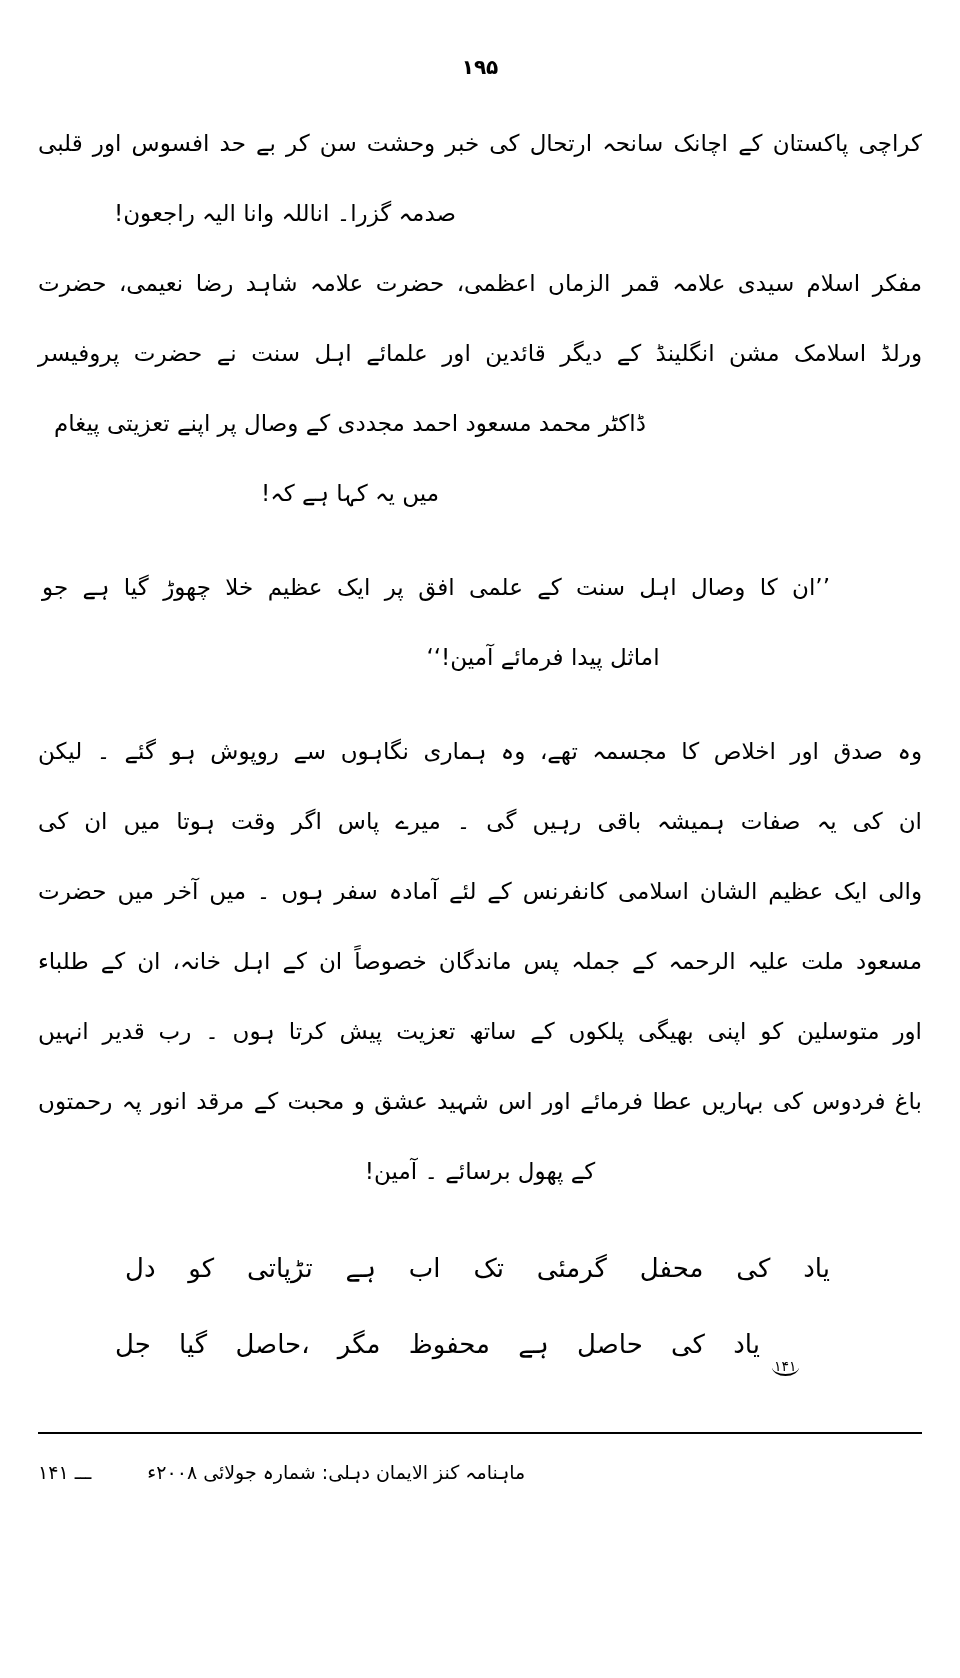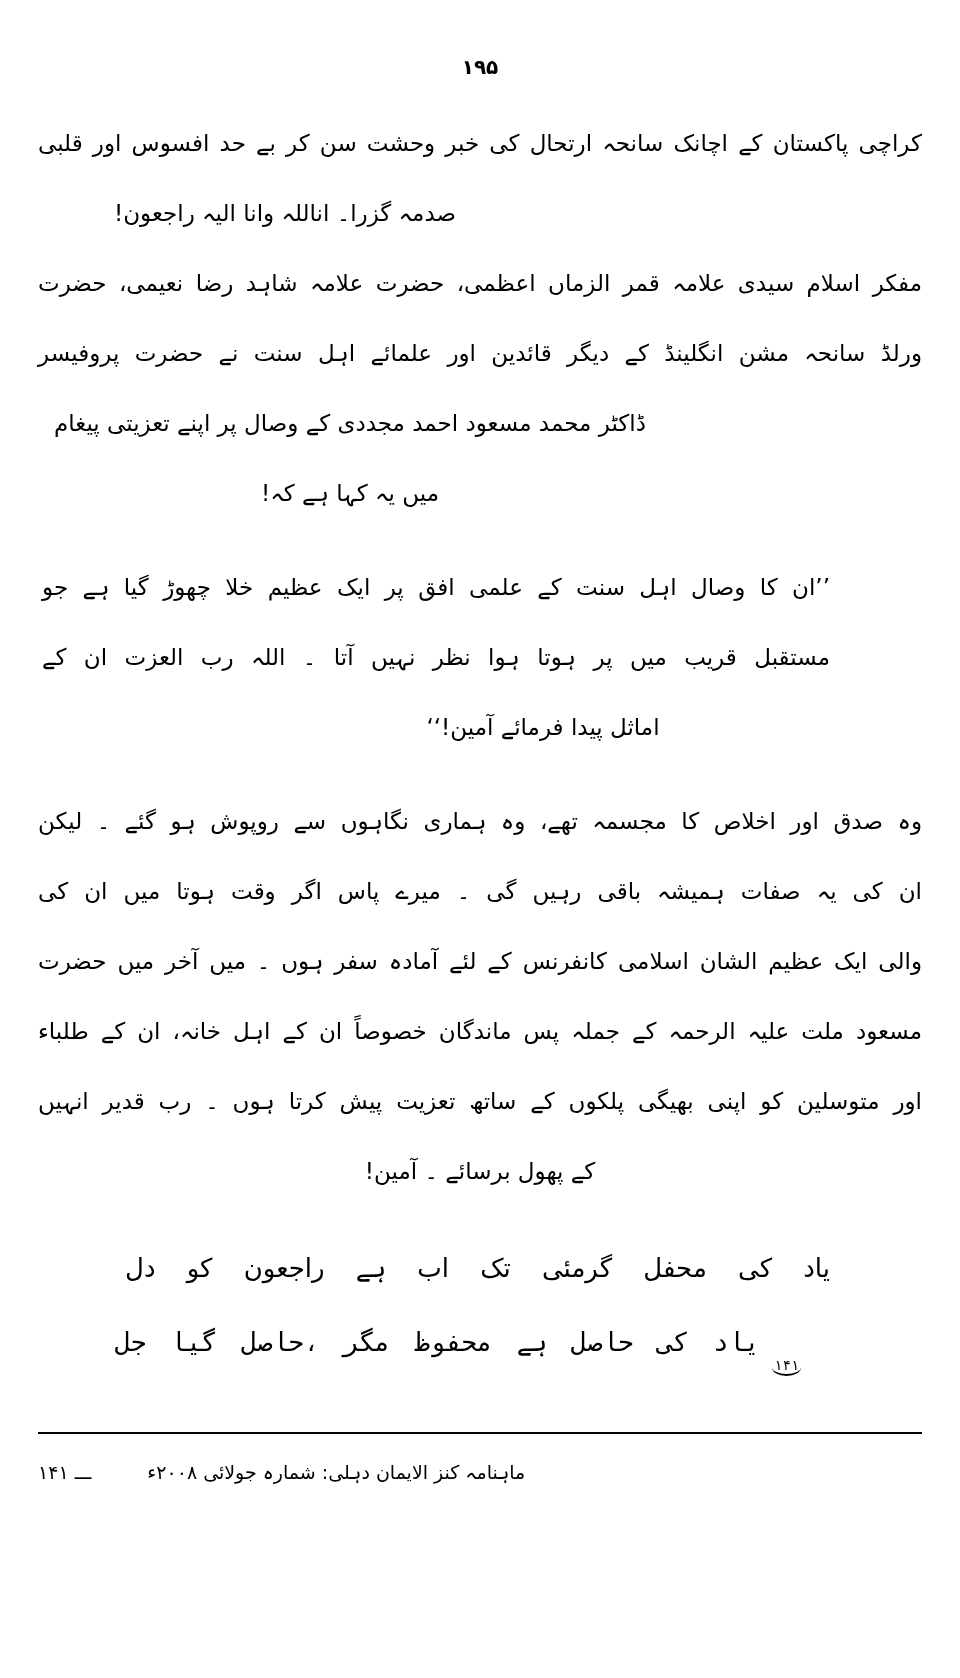--- a/index.html
+++ b/index.html
@@ -66,21 +66,21 @@
     text-align-last: center;
   }
   .poem {
     direction: ltr;
     margin-top: 30px;
   }
   .verse-row {
     display: flex;
     align-items: flex-end;
   }
-  .verse-row + .verse-row { margin-top: 12px; font-family: Liberation Mono, monospace; }
+  .verse-row + .verse-row { margin-top: 12px; }
   .verse {
     display: flex;
     justify-content: space-between;
     flex: none;
   }
   .v1 {
     margin-left: 87px;
     width: 705px;
   }
   .v2 {
@@ -129,45 +129,45 @@
 
   <div class="page-number">۱۹۵</div>
 
   <div class="para p1">
       <div class="line">کراچی پاکستان کے اچانک سانحہ ارتحال کی خبر وحشت سن کر بے حد افسوس اور قلبی</div>
       <div class="line">صدمہ گزرا۔ اناللہ وانا الیہ راجعون!</div>
     </div>
 
   <div class="para p2">
       <div class="line">مفکر اسلام سیدی علامہ قمر الزماں اعظمی، حضرت علامہ شاہد رضا نعیمی، حضرت</div>
-      <div class="line">ورلڈ سانحہ مشن انگلینڈ کے دیگر قائدین اور علمائے اہل سنت نے حضرت پروفیسر</div>
+      <div class="line">ورلڈ اسلامک مشن انگلینڈ کے دیگر قائدین اور علمائے اہل سنت نے حضرت پروفیسر</div>
       <div class="line">ڈاکٹر محمد مسعود احمد مجددی کے وصال پر اپنے تعزیتی پیغام میں یہ کہا ہے کہ!</div>
     </div>
 
   <div class="para quote">
       <div class="line">’’ان کا وصال اہل سنت کے علمی افق پر ایک عظیم خلا چھوڑ گیا ہے جو</div>
-      <div class="line">مستقبل قریب میں پر ہوتا ہوا نظر نہیں آتا ۔ اللہ رب العزت ان کے</div>
       <div class="line">اماثل پیدا فرمائے آمین!‘‘</div>
     </div>
 
   <div class="para p3">
       <div class="line">وہ صدق اور اخلاص کا مجسمہ تھے، وہ ہماری نگاہوں سے روپوش ہو گئے ۔ لیکن</div>
       <div class="line">ان کی یہ صفات ہمیشہ باقی رہیں گی ۔ میرے پاس اگر وقت ہوتا میں ان کی</div>
       <div class="line">والی ایک عظیم الشان اسلامی کانفرنس کے لئے آمادہ سفر ہوں ۔ میں آخر میں حضرت</div>
       <div class="line">مسعود ملت علیہ الرحمہ کے جملہ پس ماندگان خصوصاً ان کے اہل خانہ، ان کے طلباء</div>
       <div class="line">اور متوسلین کو اپنی بھیگی پلکوں کے ساتھ تعزیت پیش کرتا ہوں ۔ رب قدیر انہیں</div>
+      <div class="line">باغ فردوس کی بہاریں عطا فرمائے اور اس شہید عشق و محبت کے مرقد انور پہ رحمتوں</div>
       <div class="line">کے پھول برسائے ۔ آمین!</div>
     </div>
 
   <div class="poem">
     <div class="verse-row">
       <div class="verse v1">
           <span class="word">دل</span>
           <span class="word">کو</span>
-          <span class="word">راجعون</span>
+          <span class="word">تڑپاتی</span>
           <span class="word">ہے</span>
           <span class="word">اب</span>
           <span class="word">تک</span>
           <span class="word">گرمئی</span>
           <span class="word">محفل</span>
           <span class="word">کی</span>
           <span class="word">یاد</span>
         </div>
     </div>
     <div class="verse-row">

